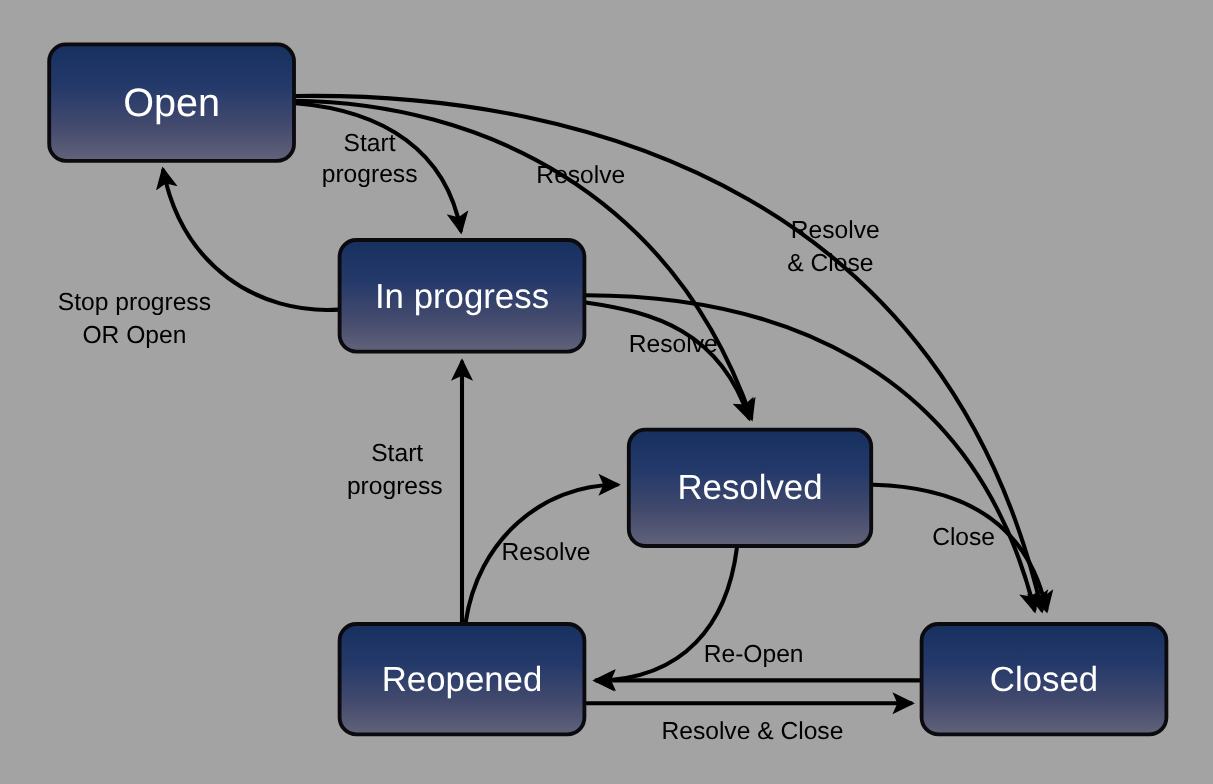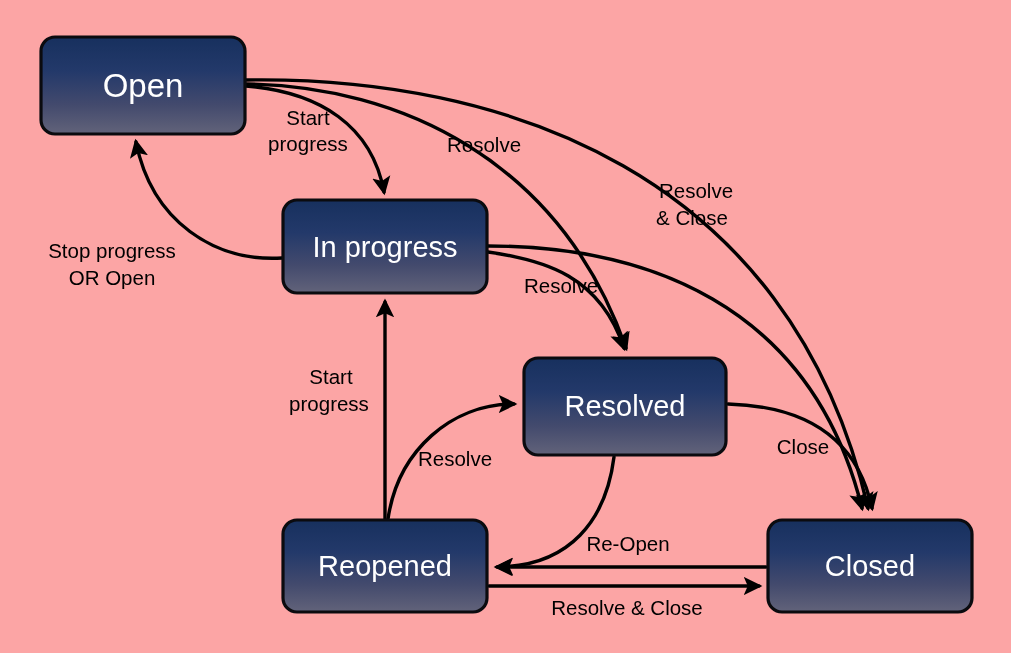--- a/index.html
+++ b/index.html
@@ -11,21 +11,21 @@
   body {
     width: 1011px;
     height: 653px;
     overflow: hidden;
     font-family: "Liberation Sans", sans-serif;
   }
   #diagram-root {
     position: relative;
     width: 1011px;
     height: 653px;
-    background: #fca5a5;
+    background: #a3a3a3;
   }
   svg.diagram-svg {
     position: absolute;
     top: 0;
     left: 0;
     width: 1011px;
     height: 653px;
   }
   .edge-path {
     fill: none;

